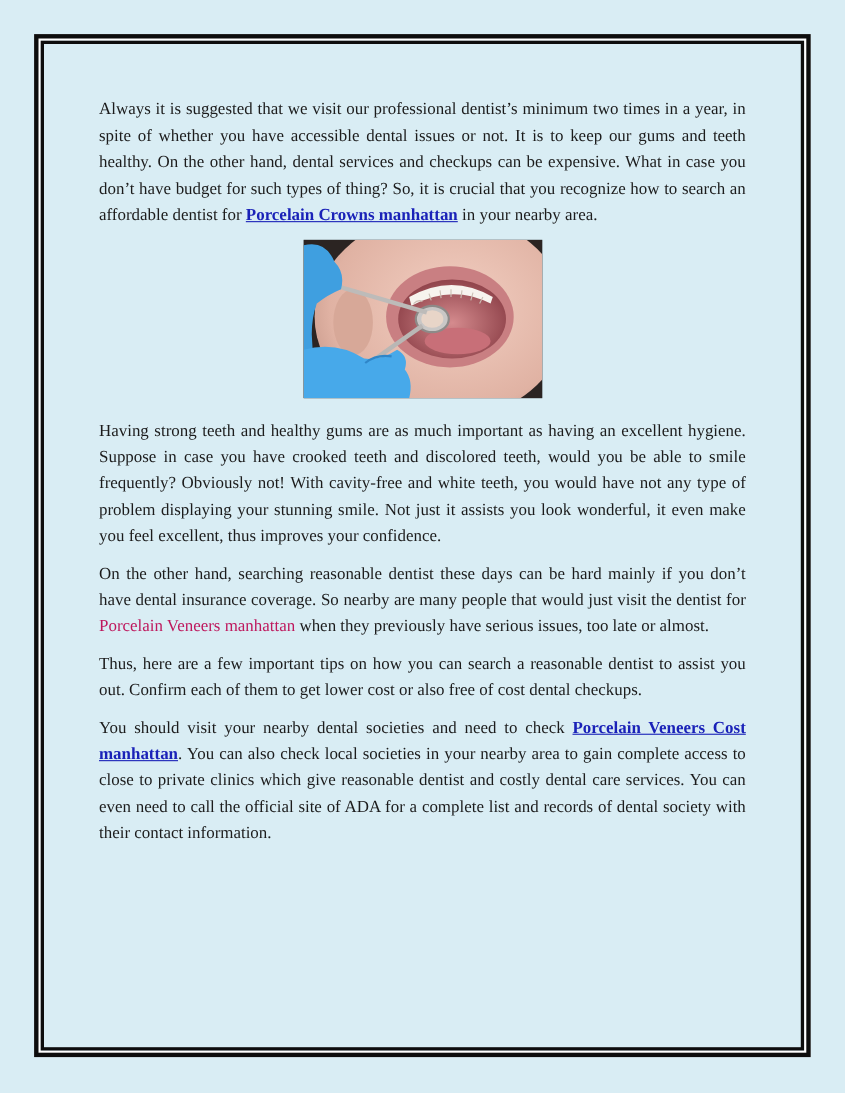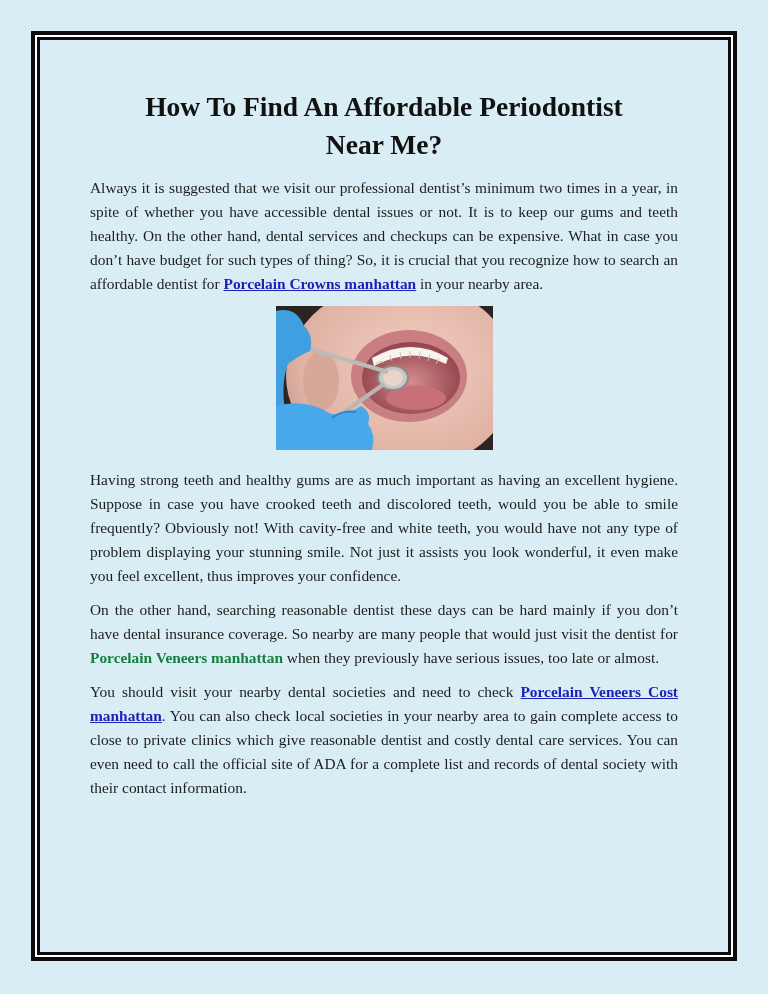--- a/index.html
+++ b/index.html
@@ -50,21 +50,21 @@
       margin: 0 0 12px 0;
       color: #111;
     }
     .para {
       font-size: 15.4px;
       line-height: 24px;
       text-align: justify;
       margin: 0 0 10px 0;
       color: #1c1c1c;
     }
-    .para b { font-weight: bold; color: #15803d; }
+    .para b { font-weight: normal; color: #be185d; }
     .link {
       color: #1a22b8;
       font-weight: bold;
       text-decoration: underline;
       cursor: pointer;
     }
     .figure {
       width: 217px;
       height: 144px;
       margin: 4px auto 18px auto;
@@ -75,24 +75,20 @@
     .figure svg { display: block; }
   </style>
 </head>
 <body>
 
 <div class="frame-outer">
   <div class="frame-inner"></div>
 </div>
 
 <div class="page-content">
-  <h1 class="page-title">
-    <span>How To Find An Affordable Periodontist</span><br>
-    <span>Near Me?</span>
-  </h1>
 
   <p class="para"><span>Always it is suggested that we visit our professional dentist’s minimum two times in a year, in spite of whether you have accessible dental issues or not. It is to keep our gums and teeth healthy. On the other hand, dental services and checkups can be expensive. What in case you don’t have budget for such types of thing? So, it is crucial that you recognize how to search an affordable dentist for </span><a class="link">Porcelain Crowns manhattan</a><span> in your nearby area.</span></p>
 
   <div class="figure" aria-label="Dentist with blue gloves examining patient's open mouth with dental mirror">
     <svg width="217" height="144" viewBox="0 0 217 144">
       <defs>
         <radialGradient id="skin" cx="55%" cy="45%" r="70%">
           <stop offset="0%" stop-color="#f2cfc2"></stop>
           <stop offset="70%" stop-color="#e0b2a3"></stop>
           <stop offset="100%" stop-color="#b98a7c"></stop>
@@ -117,15 +113,16 @@
       <path d="M0 5 Q20 0 28 20 Q38 30 34 45 Q22 50 12 58 Q4 80 10 110 L0 114 Z" fill="#3f9fe0"></path>
       <path d="M0 100 Q30 92 55 108 Q70 110 85 100 Q96 106 92 118 Q100 128 96 144 L0 144 Z" fill="#47a9ea"></path>
       <path d="M56 112 Q66 104 80 106" stroke="#2f86c8" stroke-width="2" fill="none"></path>
     </svg>
   </div>
 
   <p class="para">Having strong teeth and healthy gums are as much important as having an excellent hygiene. Suppose in case you have crooked teeth and discolored teeth, would you be able to smile frequently? Obviously not! With cavity-free and white teeth, you would have not any type of problem displaying your stunning smile. Not just it assists you look wonderful, it even make you feel excellent, thus improves your confidence.</p>
 
   <p class="para"><span>On the other hand, searching reasonable dentist these days can be hard mainly if you don’t have dental insurance coverage. So nearby are many people that would just visit the dentist for </span><b>Porcelain Veneers manhattan</b><span> when they previously have serious issues, too late or almost.</span></p>
 
+  <p class="para">Thus, here are a few important tips on how you can search a reasonable dentist to assist you out. Confirm each of them to get lower cost or also free of cost dental checkups.</p>
 
   <p class="para"><span>You should visit your nearby dental societies and need to check </span><a class="link">Porcelain Veneers Cost manhattan</a><span>. You can also check local societies in your nearby area to gain complete access to close to private clinics which give reasonable dentist and costly dental care services. You can even need to call the official site of ADA for a complete list and records of dental society with their contact information.</span></p>
 </div>
 
 </body></html>

